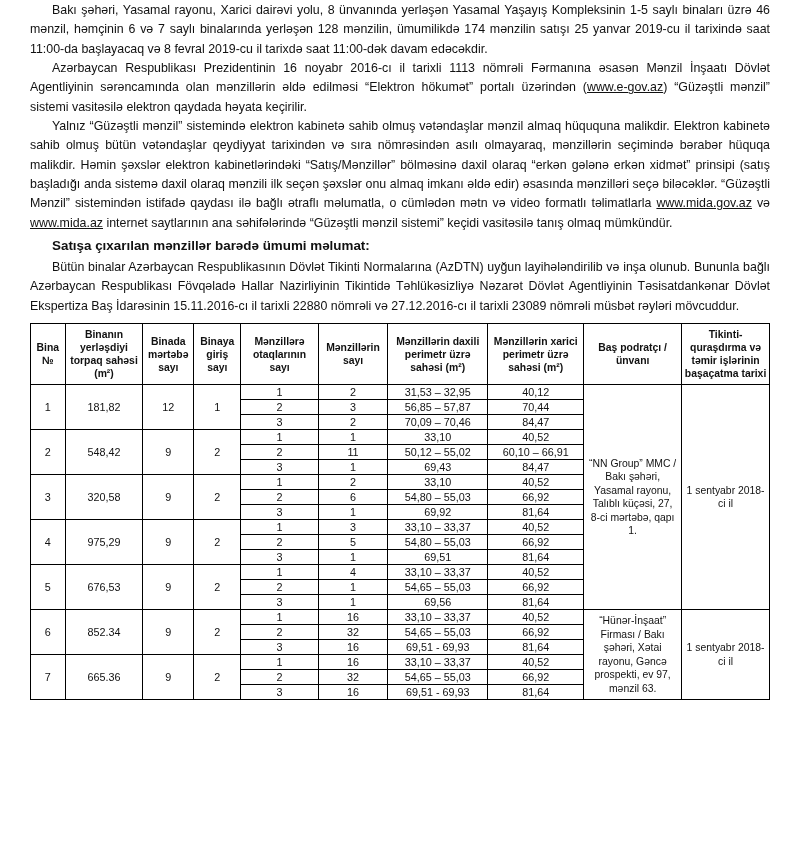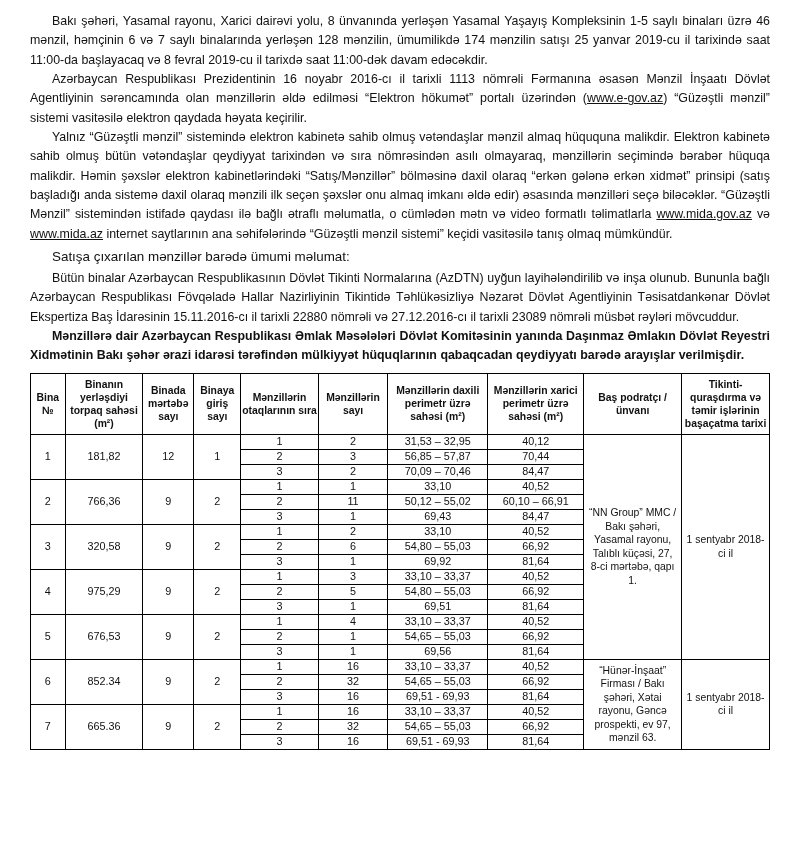--- a/index.html
+++ b/index.html
@@ -1,24 +1,24 @@
 <!DOCTYPE html>
 <html><head>
 <meta charset="utf-8">
 <style>
   html, body { margin:0; padding:0; background:#ffffff; }
   .page {
     width:800px; height:860px; box-sizing:border-box;
-    padding:12px 30px 0 30px;
+    padding:1px 30px 0 30px;
     font-family:"Liberation Sans", sans-serif;
     font-size:12.4px; line-height:1.56; color:#111;
     overflow:hidden;
   }
   .blocks p { margin:0; text-align:justify; text-indent:22px; }
-  .blocks p.h { font-weight:normal; font-size:13.4px; margin-top:3px; margin-bottom:1px; }
+  .blocks p.h { font-weight:bold; font-size:13.4px; margin-top:3px; margin-bottom:1px; }
   .blocks p.pb { font-weight:bold; }
   .blocks a { color:inherit; cursor:pointer; }
   table.apartments {
     width:100%; border-collapse:collapse; table-layout:fixed; margin-top:7px;
   }
   table.apartments th, table.apartments td {
     border:1px solid #000; text-align:center; vertical-align:middle;
     overflow:hidden; word-wrap:break-word;
   }
   table.apartments th {
@@ -34,21 +34,20 @@
 </head>
 <body>
 
 <div class="page">
   <div class="blocks" id="doc-blocks">
       <p class="p"><span>Bakı şəhəri, Yasamal rayonu, Xarici dairəvi yolu, 8 ünvanında yerləşən Yasamal Yaşayış Kompleksinin 1-5 saylı binaları üzrə 46 mənzil, həmçinin 6 və 7 saylı binalarında yerləşən 128 mənzilin, ümumilikdə 174 mənzilin satışı 25 yanvar 2019-cu il tarixində saat 11:00-da başlayacaq və 8 fevral 2019-cu il tarixdə saat 11:00-dək davam edəcəkdir.</span></p>
       <p class="p"><span>Azərbaycan Respublikası Prezidentinin 16 noyabr 2016-cı il tarixli 1113 nömrəli Fərmanına əsasən Mənzil İnşaatı Dövlət Agentliyinin sərəncamında olan mənzillərin əldə edilməsi “Elektron hökumət” portalı üzərindən (</span><a href="#">www.e-gov.az</a><span>) “Güzəştli mənzil” sistemi vasitəsilə elektron qaydada həyata keçirilir.</span></p>
       <p class="p"><span>Yalnız “Güzəştli mənzil” sistemində elektron kabinetə sahib olmuş vətəndaşlar mənzil almaq hüququna malikdir. Elektron kabinetə sahib olmuş bütün vətəndaşlar qeydiyyat tarixindən və sıra nömrəsindən asılı olmayaraq, mənzillərin seçimində bərabər hüquqa malikdir. Həmin şəxslər elektron kabinetlərindəki “Satış/Mənzillər” bölməsinə daxil olaraq “erkən gələnə erkən xidmət” prinsipi (satış başladığı anda sistemə daxil olaraq mənzili ilk seçən şəxslər onu almaq imkanı əldə edir) əsasında mənzilləri seçə biləcəklər. “Güzəştli Mənzil” sistemindən istifadə qaydası ilə bağlı ətraflı məlumatla, o cümlədən mətn və video formatlı təlimatlarla </span><a href="#">www.mida.gov.az</a><span> və </span><a href="#">www.mida.az</a><span> internet saytlarının ana səhifələrində “Güzəştli mənzil sistemi” keçidi vasitəsilə tanış olmaq mümkündür.</span></p>
       <p class="h"><span>Satışa çıxarılan mənzillər barədə ümumi məlumat:</span></p>
       <p class="p"><span>Bütün binalar Azərbaycan Respublikasının Dövlət Tikinti Normalarına (AzDTN) uyğun layihələndirilib və inşa olunub. Bununla bağlı Azərbaycan Respublikası Fövqəladə Hallar Nazirliyinin Tikintidə Təhlükəsizliyə Nəzarət Dövlət Agentliyinin Təsisatdankənar Dövlət Ekspertiza Baş İdarəsinin 15.11.2016-cı il tarixli 22880 nömrəli və 27.12.2016-cı il tarixli 23089 nömrəli müsbət rəyləri mövcuddur.</span></p>
-      <p class="pb"><span>Mənzillərə dair Azərbaycan Respublikası Əmlak Məsələləri Dövlət Komitəsinin yanında Daşınmaz Əmlakın Dövlət Reyestri Xidmətinin Bakı şəhər ərazi idarəsi tərəfindən mülkiyyət hüquqlarının qabaqcadan qeydiyyatı barədə arayışlar verilmişdir.</span></p>
     </div>
 
   <table class="apartments">
     <colgroup>
       <col style="width:34px">
       <col style="width:76px">
       <col style="width:50px">
       <col style="width:46px">
       <col style="width:76px">
       <col style="width:68px">
@@ -56,21 +55,21 @@
       <col style="width:94px">
       <col style="width:96px">
       <col style="width:86px">
     </colgroup>
     <thead>
       <tr id="table-head-row">
           <th>Bina №</th>
           <th>Binanın yerləşdiyi torpaq sahəsi (m²)</th>
           <th>Binada mərtəbə sayı</th>
           <th>Binaya giriş sayı</th>
-          <th>Mənzillərin otaqlarının sıra</th>
+          <th>Mənzillərə otaqlarının sayı</th>
           <th>Mənzillərin sayı</th>
           <th>Mənzillərin daxili perimetr üzrə sahəsi (m²)</th>
           <th>Mənzillərin xarici perimetr üzrə sahəsi (m²)</th>
           <th>Baş podratçı / ünvanı</th>
           <th>Tikinti-quraşdırma və təmir işlərinin başaçatma tarixi</th>
         </tr>
     </thead>
     <tbody id="table-body">
         <tr>
           <td rowspan="3">1</td>
@@ -91,21 +90,21 @@
           <td>70,44</td>
         </tr>
         <tr>
           <td>3</td>
           <td>2</td>
           <td>70,09 – 70,46</td>
           <td>84,47</td>
         </tr>
         <tr>
           <td rowspan="3">2</td>
-          <td rowspan="3">766,36</td>
+          <td rowspan="3">548,42</td>
           <td rowspan="3">9</td>
           <td rowspan="3">2</td>
           <td>1</td>
           <td>1</td>
           <td>33,10</td>
           <td>40,52</td>
         </tr>
         <tr>
           <td>2</td>
           <td>11</td>

